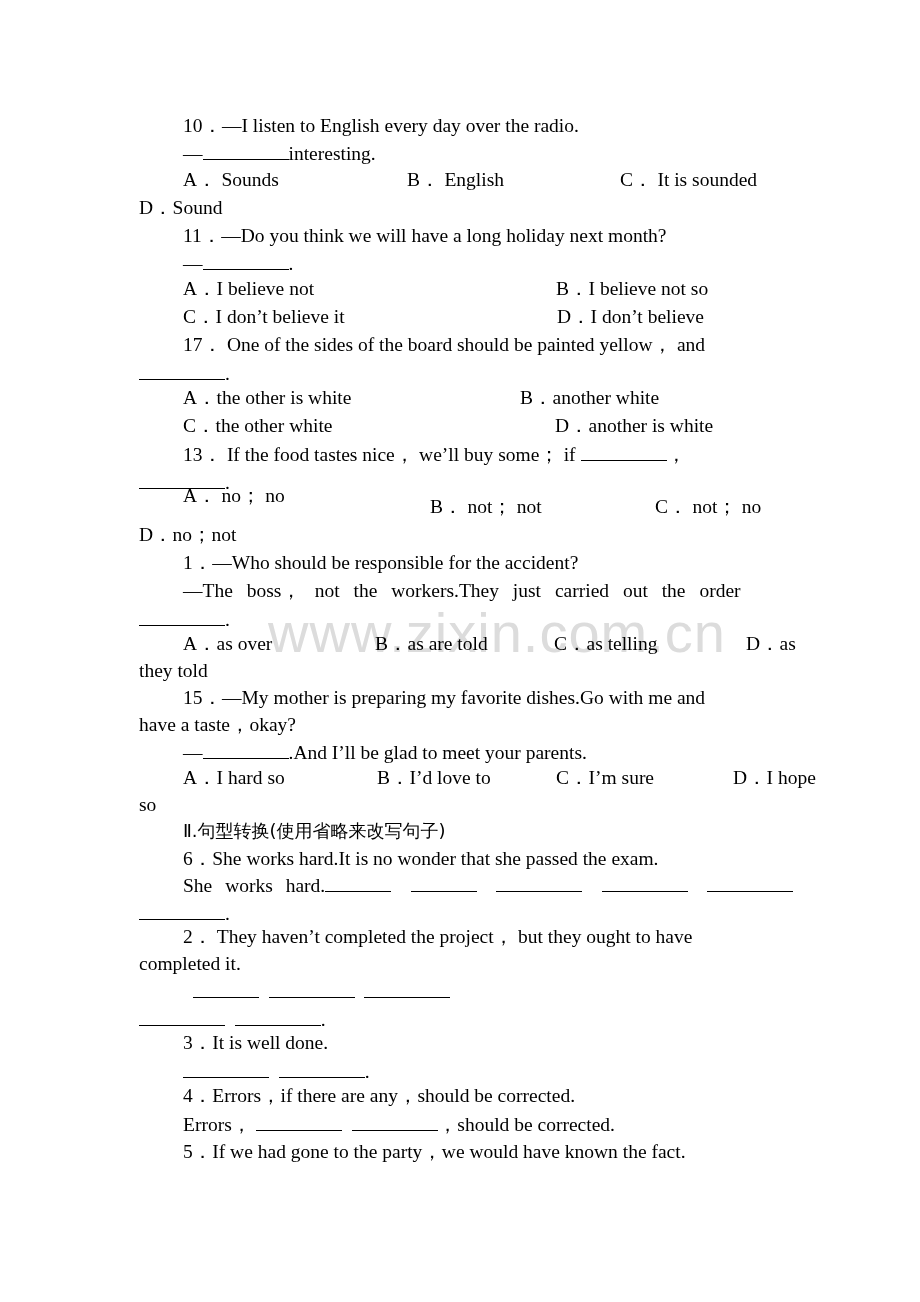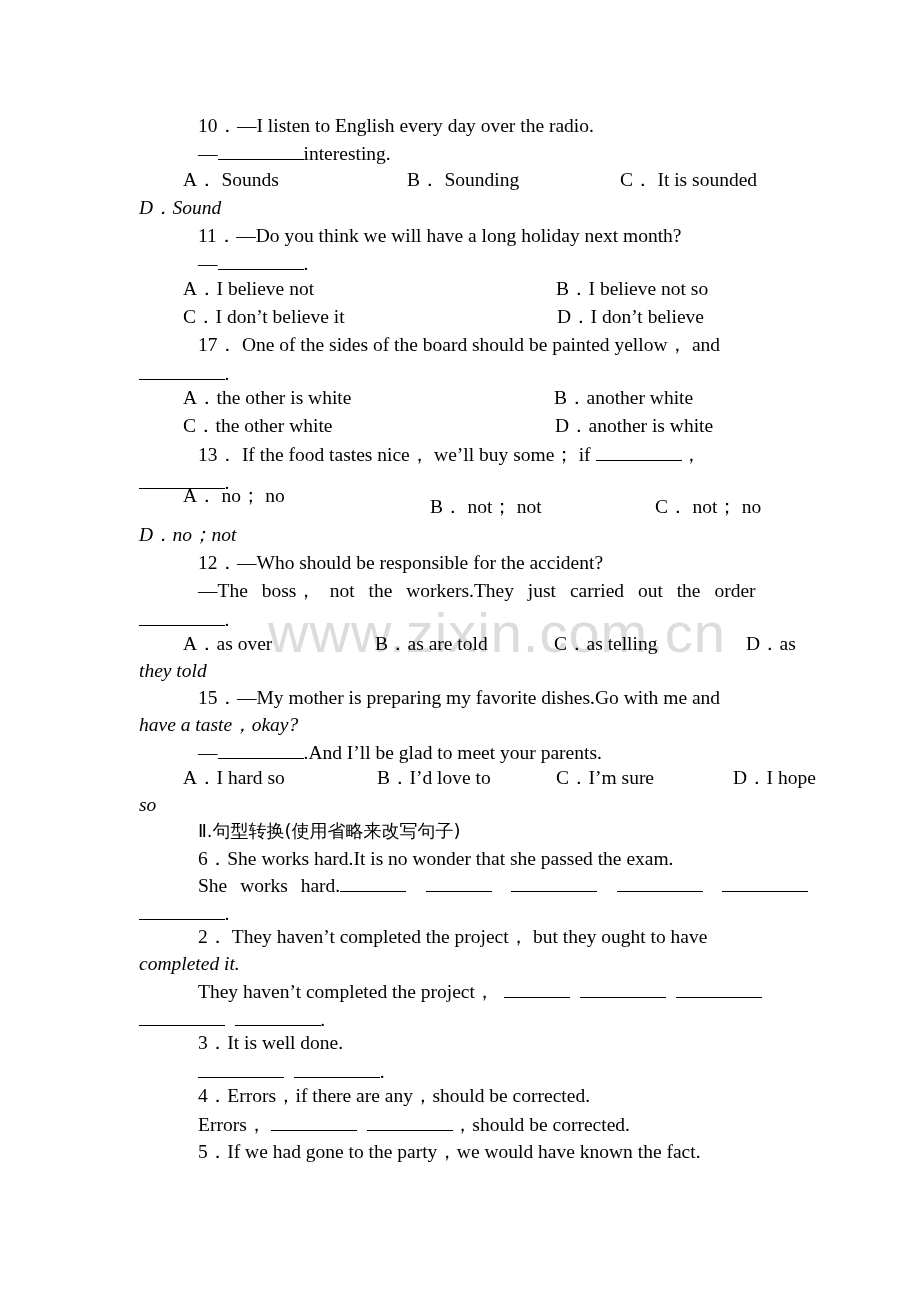--- a/index.html
+++ b/index.html
@@ -2,75 +2,75 @@
 <html><head>
 <meta charset="utf-8">
 <style>
   html, body { margin: 0; padding: 0; background: #ffffff; }
   body {
     width: 920px; height: 1302px; position: relative; overflow: hidden;
     font-family: "Liberation Serif", "DejaVu Serif", serif;
     color: #000; font-size: 19.5px;
   }
   .line { position: absolute; white-space: pre; line-height: 24px; }
-  .ind { left: 198px; }
-  .flush { left: 139px; font-style: italic; }
+  .ind { left: 183px; }
+  .flush { left: 139px; }
   .blank { display: inline-block; border-bottom: 1px solid #000; height: 18px; vertical-align: baseline; }
   .watermark {
     position: absolute; left: 268px; top: 600px;
     font-family: "Liberation Sans", "DejaVu Sans", sans-serif;
     font-size: 56px; color: #dcdcdc; letter-spacing: 1px; z-index: 0;
     white-space: pre;
   }
   .line { z-index: 1; }
   .cjk { font-family: "DejaVu Sans", sans-serif; font-size: 18px; }
 </style>
 </head>
 <body>
 
 <div class="watermark">www.zixin.com.cn</div>
 
 <div>
   <div class="line ind" style="top:114px">10．—I listen to English every day over the radio.</div>
   <div class="line ind" style="top:141px"><span>—</span><span class="blank" style="width:86px"></span><span>interesting.</span></div>
   <div class="line" style="top:168px;left:183px">A． Sounds</div>
-  <div class="line" style="top:168px;left:407px">B． Sounding</div>
+  <div class="line" style="top:168px;left:407px">B． English</div>
   <div class="line" style="top:168px;left:620px">C． It is sounded</div>
   <div class="line flush" style="top:196px">D．Sound</div>
 </div>
 
 <div>
   <div class="line ind" style="top:224px">11．—Do you think we will have a long holiday next month?</div>
   <div class="line ind" style="top:251px"><span>—</span><span class="blank" style="width:86px"></span><span>.</span></div>
   <div class="line" style="top:277px;left:183px">A．I believe not</div>
   <div class="line" style="top:277px;left:556px">B．I believe not so</div>
   <div class="line" style="top:305px;left:183px">C．I don’t believe it</div>
   <div class="line" style="top:305px;left:557px">D．I don’t believe</div>
 </div>
 
 <div>
   <div class="line ind" style="top:333px">17． One of the sides of the board should be painted yellow， and</div>
   <div class="line flush" style="top:361px"><span class="blank" style="width:86px"></span><span>.</span></div>
   <div class="line" style="top:386px;left:183px">A．the other is white</div>
-  <div class="line" style="top:386px;left:554px">B．another white</div>
+  <div class="line" style="top:386px;left:520px">B．another white</div>
   <div class="line" style="top:414px;left:183px">C．the other white</div>
   <div class="line" style="top:414px;left:555px">D．another is white</div>
 </div>
 
 <div>
   <div class="line ind" style="top:442px"><span>13． If the food tastes nice， we’ll buy some； if</span> <span class="blank" style="width:86px"></span><span>，</span></div>
   <div class="line flush" style="top:470px"><span class="blank" style="width:86px"></span><span>.</span></div>
   <div class="line" style="top:484px;left:183px">A． no； no</div>
   <div class="line" style="top:495px;left:430px">B． not； not</div>
   <div class="line" style="top:495px;left:655px">C． not； no</div>
   <div class="line flush" style="top:523px">D．no；not</div>
 </div>
 
 <div>
-  <div class="line ind" style="top:551px">12．—Who should be responsible for the accident?</div>
+  <div class="line ind" style="top:551px">1．—Who should be responsible for the accident?</div>
   <div class="line ind" style="top:579px;word-spacing:9px">—The boss， not the workers.They just carried out the order</div>
   <div class="line flush" style="top:607px"><span class="blank" style="width:86px"></span><span>.</span></div>
   <div class="line" style="top:632px;left:183px">A．as over</div>
   <div class="line" style="top:632px;left:375px">B．as are told</div>
   <div class="line" style="top:632px;left:554px">C．as telling</div>
   <div class="line" style="top:632px;left:746px">D．as</div>
   <div class="line flush" style="top:659px">they told</div>
 </div>
 
 <div>
@@ -86,21 +86,21 @@
 
 <div>
   <div class="line ind cjk" style="top:819px">Ⅱ.句型转换(使用省略来改写句子)</div>
 
   <div class="line ind" style="top:847px">6．She works hard.It is no wonder that she passed the exam.</div>
   <div class="line ind" style="top:873px"><span style="word-spacing:8px">She works hard.</span><span class="blank" style="width:66px"></span>&nbsp;&nbsp;&nbsp;&nbsp;<span class="blank" style="width:66px"></span>&nbsp;&nbsp;&nbsp;&nbsp;<span class="blank" style="width:86px"></span>&nbsp;&nbsp;&nbsp;&nbsp;<span class="blank" style="width:86px"></span>&nbsp;&nbsp;&nbsp;&nbsp;<span class="blank" style="width:86px"></span></div>
   <div class="line flush" style="top:901px"><span class="blank" style="width:86px"></span><span>.</span></div>
 
   <div class="line ind" style="top:925px">2． They haven’t completed the project， but they ought to have</div>
   <div class="line flush" style="top:952px">completed it.</div>
-  <div class="line ind" style="top:979px"><span>They haven’t completed the project，</span>&nbsp;&nbsp;<span class="blank" style="width:66px"></span>&nbsp;&nbsp;<span class="blank" style="width:86px"></span>&nbsp;&nbsp;<span class="blank" style="width:86px"></span></div>
+  <div class="line ind" style="top:979px">&nbsp;&nbsp;<span class="blank" style="width:66px"></span>&nbsp;&nbsp;<span class="blank" style="width:86px"></span>&nbsp;&nbsp;<span class="blank" style="width:86px"></span></div>
   <div class="line flush" style="top:1007px"><span class="blank" style="width:86px"></span>&nbsp;&nbsp;<span class="blank" style="width:86px"></span><span>.</span></div>
 
   <div class="line ind" style="top:1031px">3．It is well done.</div>
   <div class="line ind" style="top:1059px"><span class="blank" style="width:86px"></span>&nbsp;&nbsp;<span class="blank" style="width:86px"></span><span>.</span></div>
 
   <div class="line ind" style="top:1084px">4．Errors，if there are any，should be corrected.</div>
   <div class="line ind" style="top:1112px"><span>Errors，</span>&nbsp;<span class="blank" style="width:86px"></span>&nbsp;&nbsp;<span class="blank" style="width:86px"></span><span>，should be corrected.</span></div>
 
   <div class="line ind" style="top:1140px">5．If we had gone to the party，we would have known the fact.</div>
 </div>

